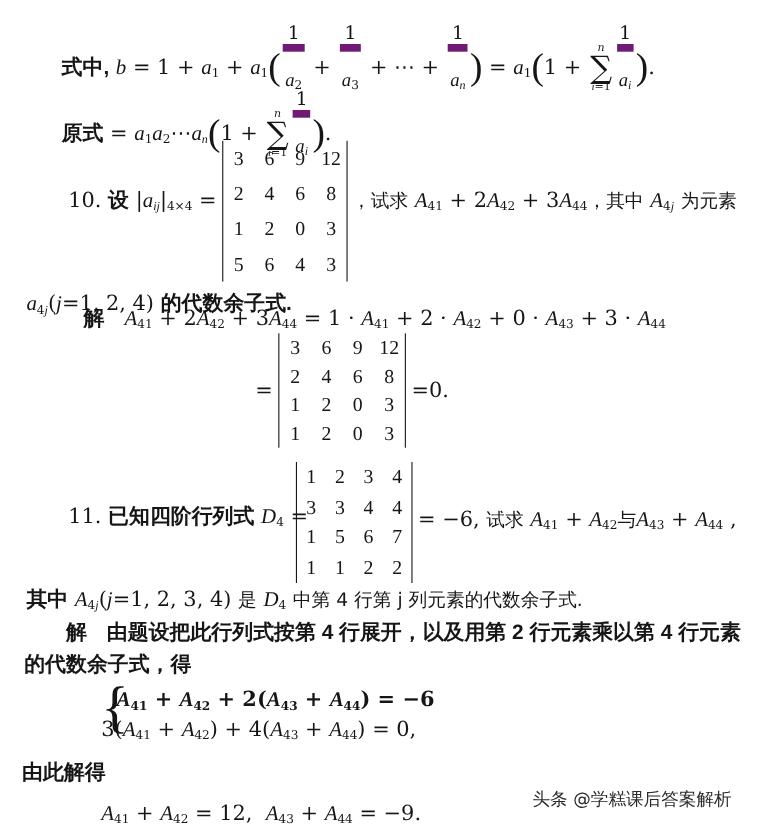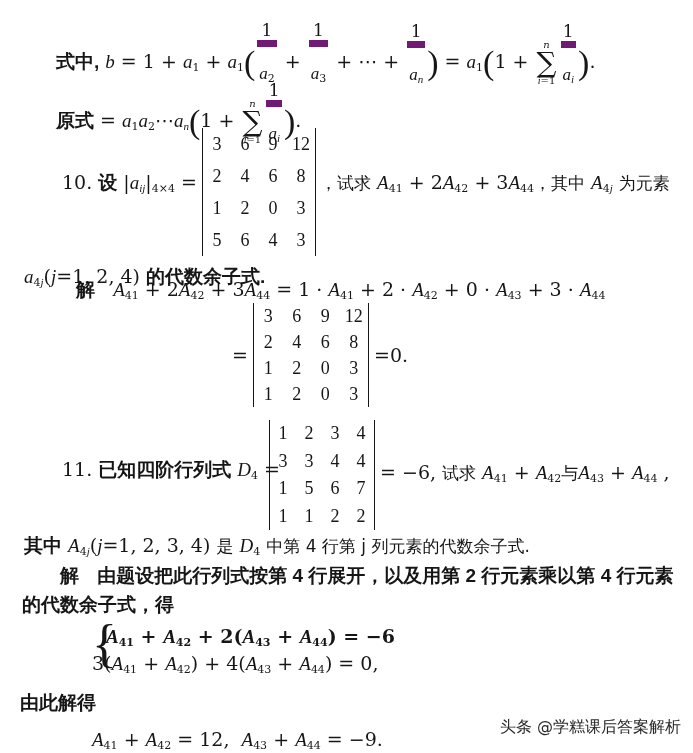--- a/index.html
+++ b/index.html
@@ -26,21 +26,21 @@
     .sum .bot { font-size: 10px; line-height: 10px; }
     .det {
       position: absolute; border-left: 1.5px solid #161616; border-right: 1.5px solid #161616;
       display: grid; grid-template-columns: repeat(4, 1fr); align-items: center;
       font-family: "Liberation Serif", serif; font-size: 18px;
     }
     .det span { text-align: center; }
     .brace { font-size: 52px; line-height: 52px; font-family: "Liberation Serif", serif; font-weight: 200; }
     .watermark {
       position: absolute; left: 484px; top: 717px;
-      font-family: "DejaVu Sans", sans-serif; font-size: 16px; color: #2a2a2a; margin-left: 16px;
+      font-family: "DejaVu Sans", sans-serif; font-size: 16px; color: #2a2a2a;
     }
   </style>
 </head>
 <body>
 
 <div class="abs line" style="left:56px; top:20px;">
   <span class="cjk">式中,</span>
   <span>
     <i>b</i> = 1 + <i>a</i><sub>1</sub> + <i>a</i><sub>1</sub><span class="paren">(</span><span class="frac">
         <span class="num">1</span>

